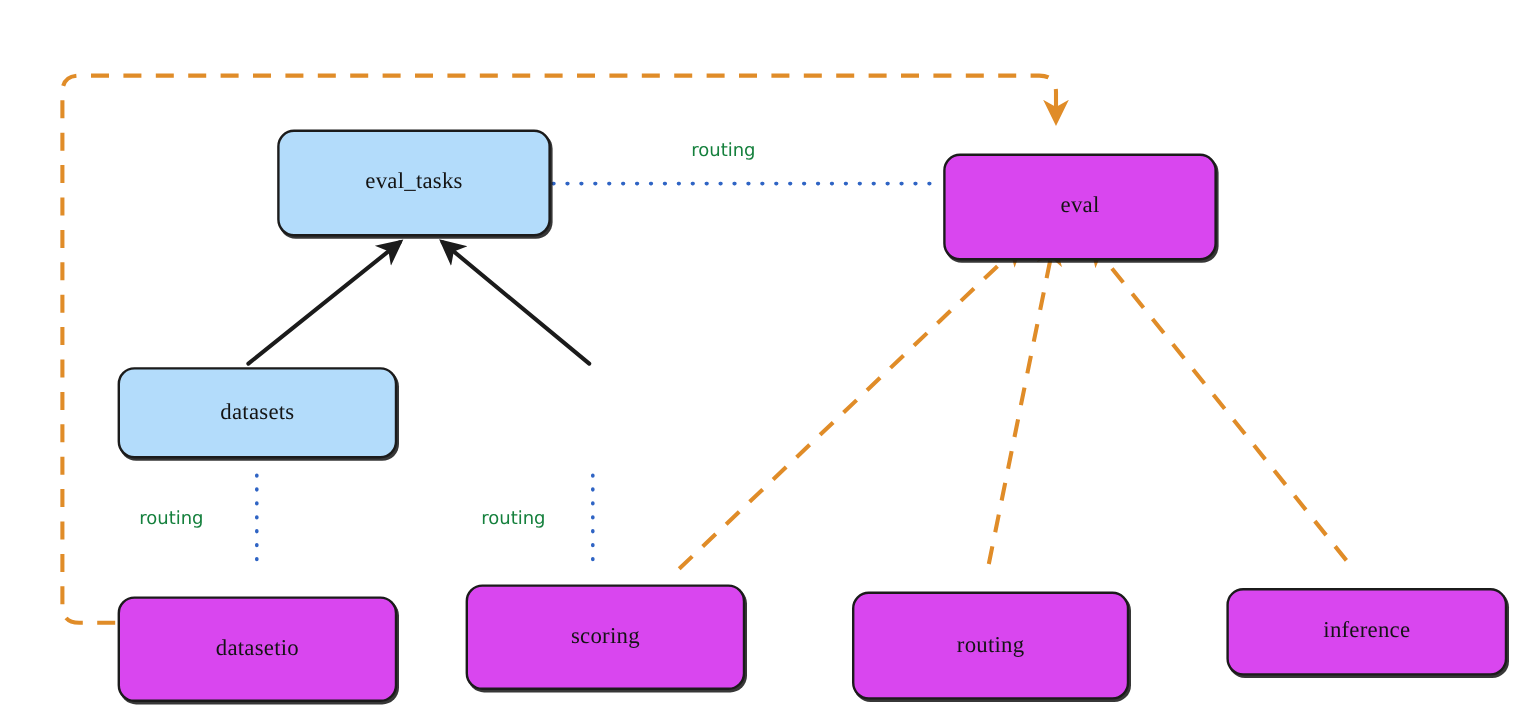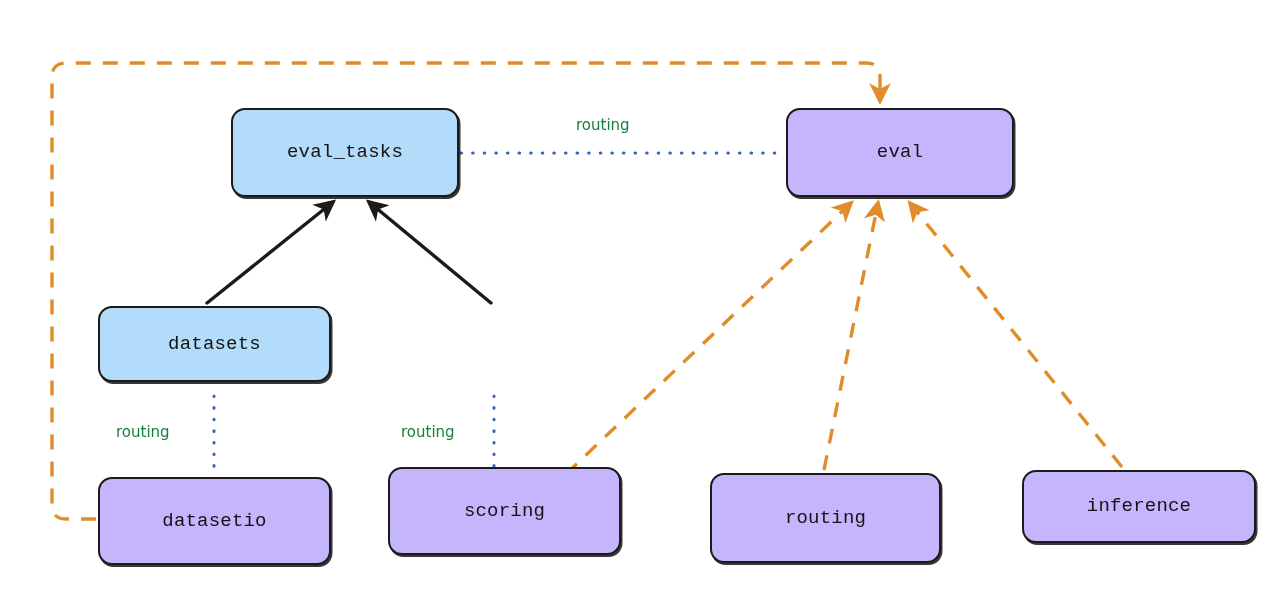--- a/index.html
+++ b/index.html
@@ -31,27 +31,27 @@
   .node {
     position: absolute;
     box-sizing: border-box;
     border: 2.6px solid #1b1b1b;
     border-radius: 14px;
     display: flex;
     align-items: center;
     justify-content: center;
     text-align: center;
     color: #141414;
-    font-family: Liberation Mono, monospace;
+    font-family: Liberation Serif, serif;
     font-size: 19px;
     letter-spacing: 0.2px;
     box-shadow: 1.5px 2px 0 rgba(20,20,20,0.85);
   }
   .node.blue  { background: #b3dcfb; }
-  .node.green { background: #c4b5fd; }
+  .node.green { background: #d946ef; margin-top: 20px; }
   .node-label {
     display: block;
     line-height: 1.1;
     padding: 0 8px;
   }
   .edge-label {
     position: absolute;
     color: #15803d;
     font-family: "DejaVu Sans", sans-serif;
     font-size: 15px;

